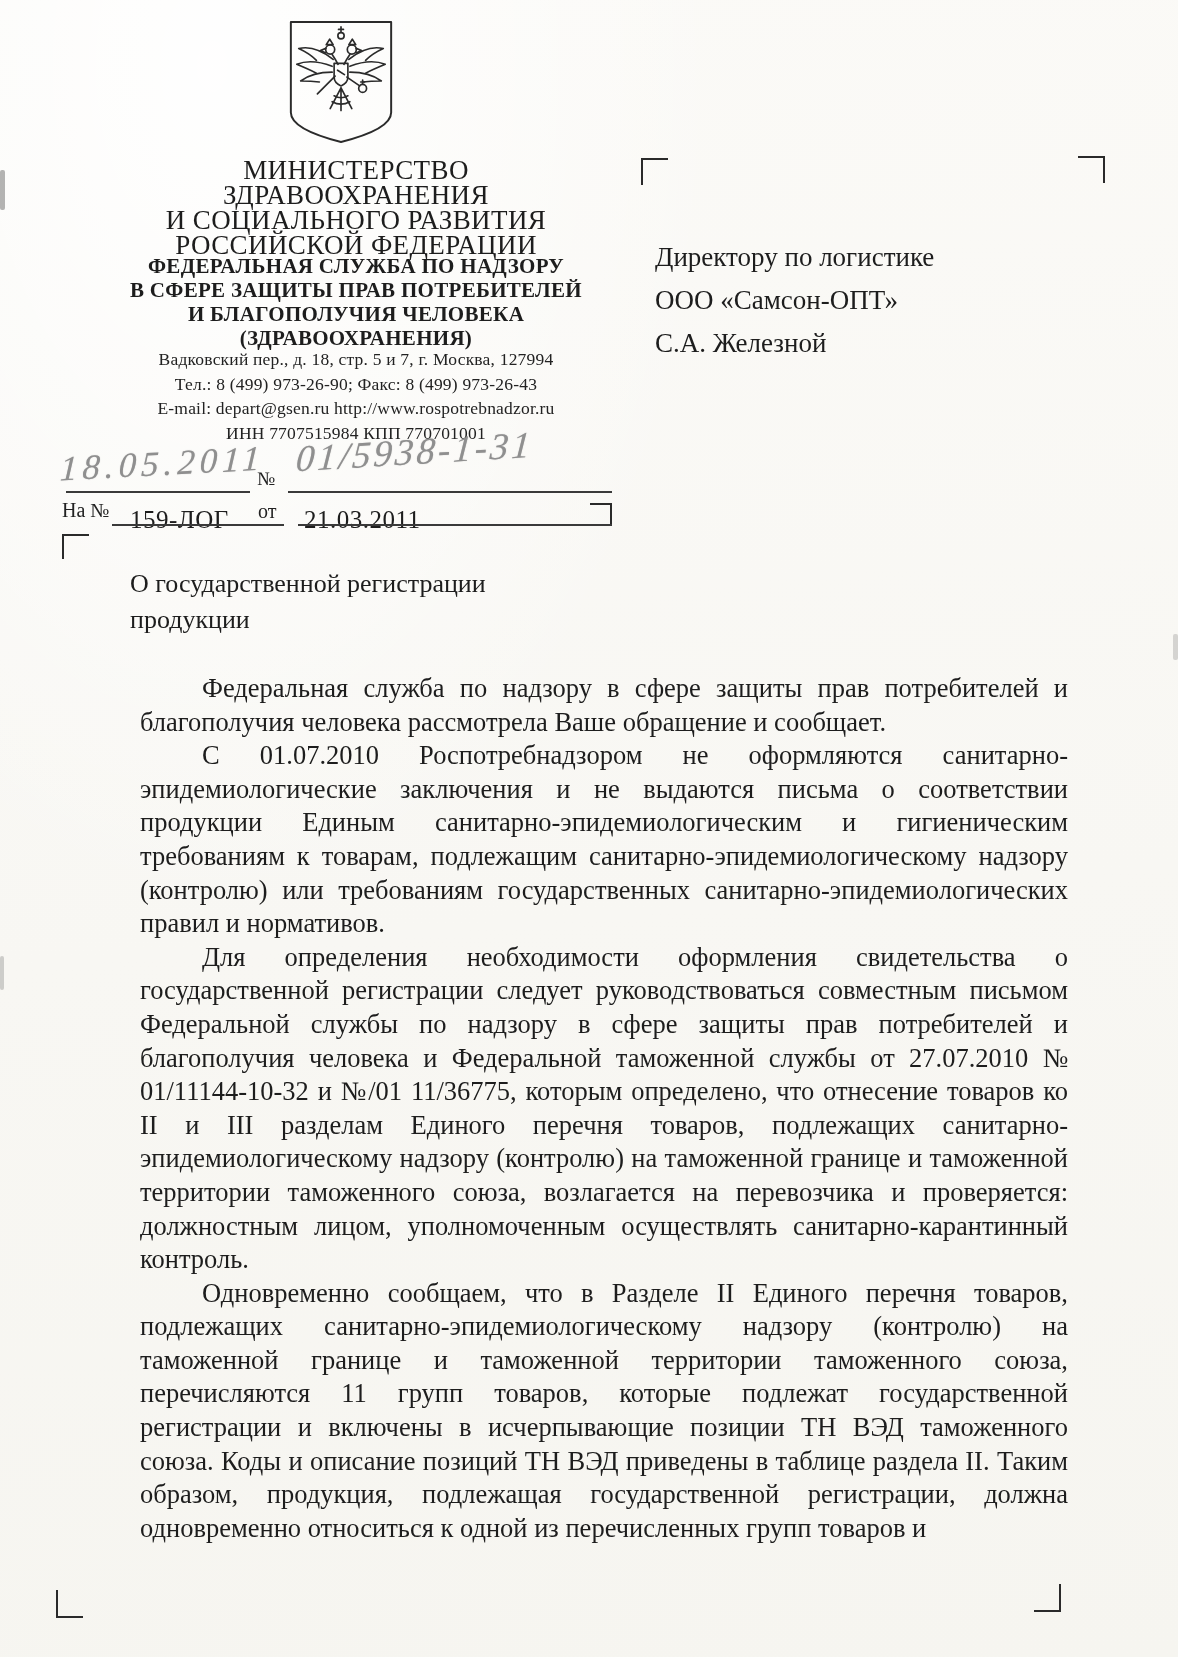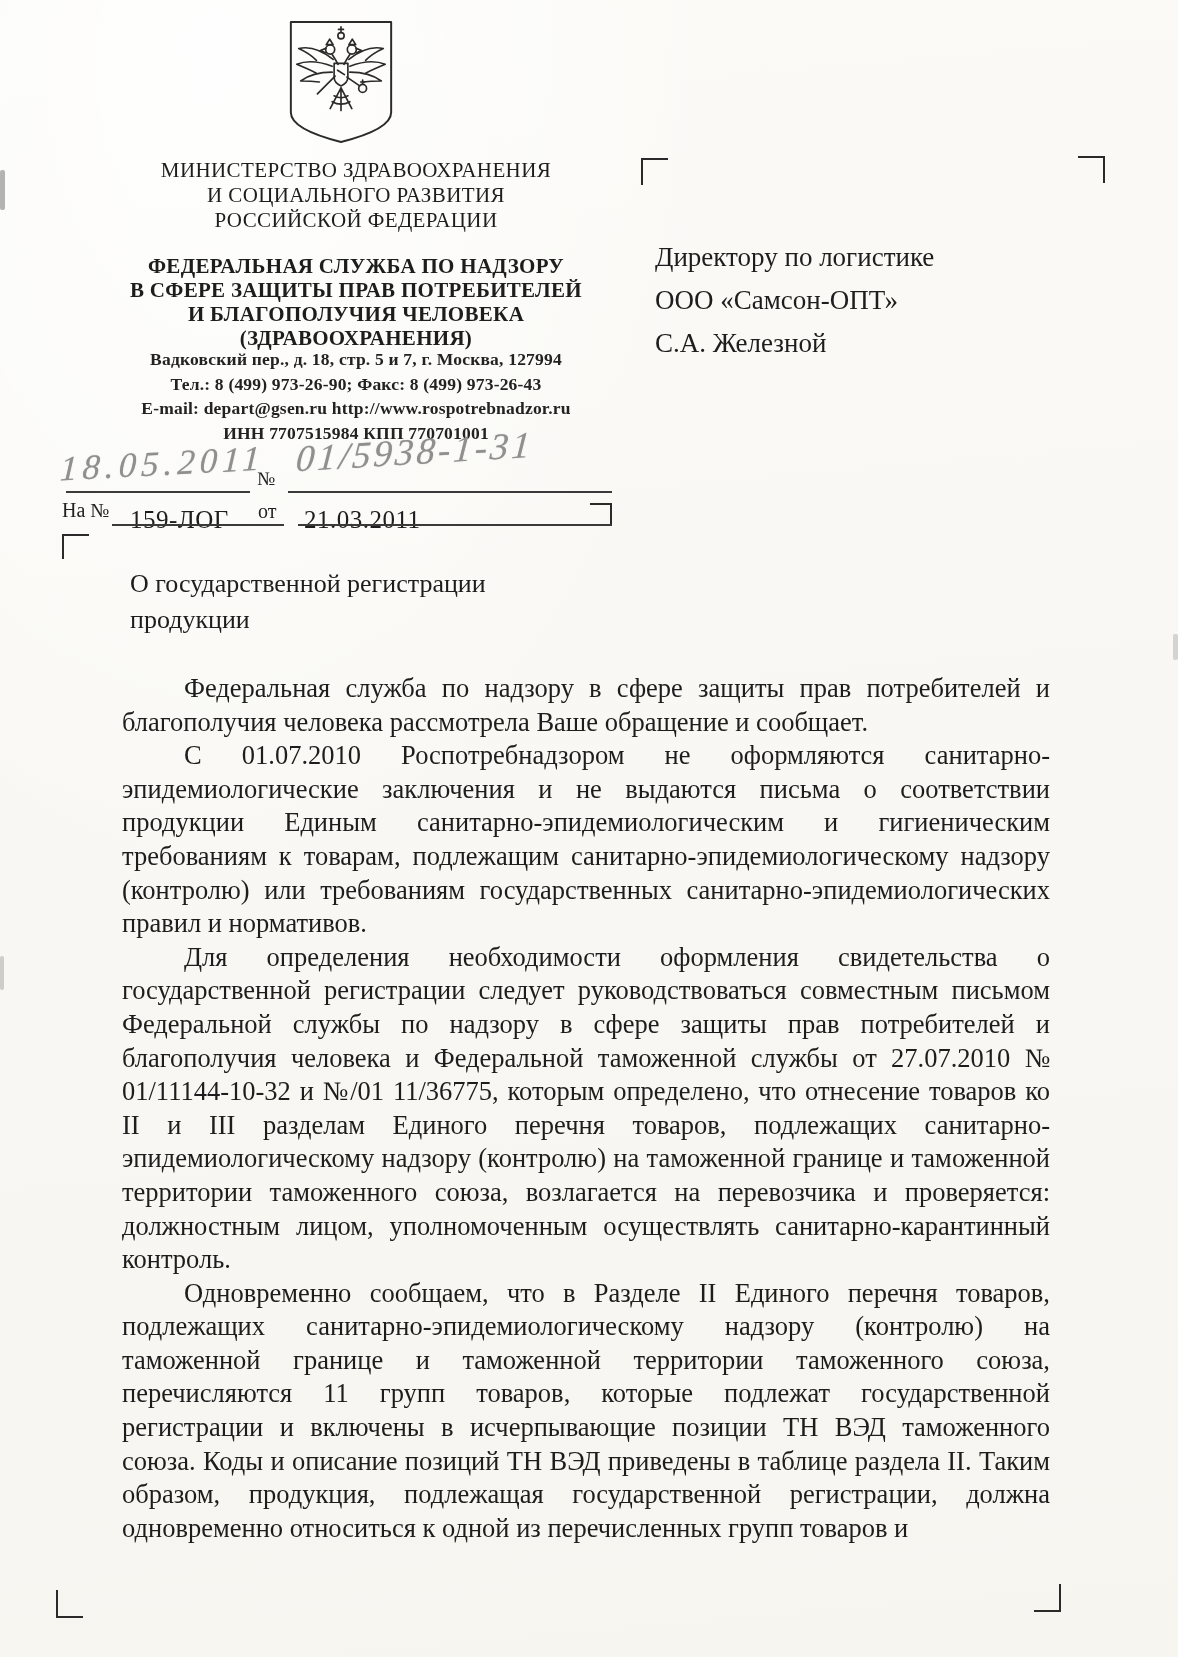--- a/index.html
+++ b/index.html
@@ -12,23 +12,23 @@
       linear-gradient(175deg,#fbfaf7 0%,#f8f7f3 55%,#f6f5f0 100%);
     font-family:"Liberation Serif","DejaVu Serif",serif;
     color:#1d1d1d;
     overflow:hidden;
   }
   
   .emblem{position:absolute;left:282px;top:14px;width:118px;height:136px;}
   .emblem svg{width:100%;height:100%;}
   
   .org{position:absolute;left:124px;width:464px;text-align:center;}
-  .ministry{top:158px;font-size:21px;line-height:25px;letter-spacing:.4px;}
+  .ministry{top:158px;font-size:27px;line-height:25px;letter-spacing:.4px;}
   .service{top:254px;font-size:21px;line-height:24px;font-weight:bold;letter-spacing:.3px;}
-  .contacts{top:347px;font-size:17.5px;line-height:24.6px;letter-spacing:.2px;color:#222;font-weight:bold;}
+  .contacts{top:347px;font-size:17.5px;line-height:24.6px;letter-spacing:.2px;color:#222;}
   
   .addressee{position:absolute;left:655px;top:236px;font-size:27px;line-height:43px;}
   
   .hand{position:absolute;font-style:italic;color:#8f8f8f;
         font-family:"Liberation Serif","DejaVu Serif",serif;
         text-shadow:0 0 1px rgba(140,140,140,.55);white-space:nowrap;}
   .hand-date{left:60px;top:444px;font-size:35px;letter-spacing:5px;transform:rotate(-3deg) skewX(-6deg);}
   .hand-number{left:296px;top:430px;font-size:37px;letter-spacing:3px;transform:rotate(-3.5deg) skewX(-8deg);}
   .rline{position:absolute;border-top:2px solid #3a3a3a;z-index:3;}
   .line-a{left:66px;top:491px;width:184px;}
@@ -38,21 +38,21 @@
   .lbl{position:absolute;font-size:20px;color:#222;}
   .num-label{left:257px;top:468px;font-size:19px;}
   .ref-label{left:62px;top:499px;text-align:center;}
   .date-label{left:258px;top:500px;}
   .typed{position:absolute;font-size:25px;letter-spacing:.5px;z-index:2;}
   .ref-number{left:130px;top:506px;}
   .ref-date{left:304px;top:506px;}
   
   .subject{position:absolute;left:130px;top:566px;font-size:26px;line-height:36px;}
   
-  .body-text{position:absolute;left:122px;top:672px;width:928px;
+  .body-text{position:absolute;left:140px;top:672px;width:928px;
              font-size:26.5px;line-height:33.6px;text-align:justify;}
   .body-text p{margin:0;text-indent:62px;}
   
   .cm{position:absolute;width:25px;height:25px;border:0 solid #2a2a2a;}
   .cm-tl1{left:641px;top:158px;border-top-width:2px;border-left-width:2px;}
   .cm-tr1{left:1078px;top:156px;border-top-width:2px;border-right-width:2px;}
   .cm-tl2{left:62px;top:534px;border-top-width:2px;border-left-width:2px;height:23px;}
   .cm-tr2{left:590px;top:503px;border-top-width:2px;border-right-width:2px;width:20px;height:20px;}
   .cm-bl{left:56px;top:1590px;border-left-width:2px;border-bottom-width:2.5px;height:26px;}
   .cm-br{left:1034px;top:1584px;border-right-width:2px;border-bottom-width:2px;height:26px;}

